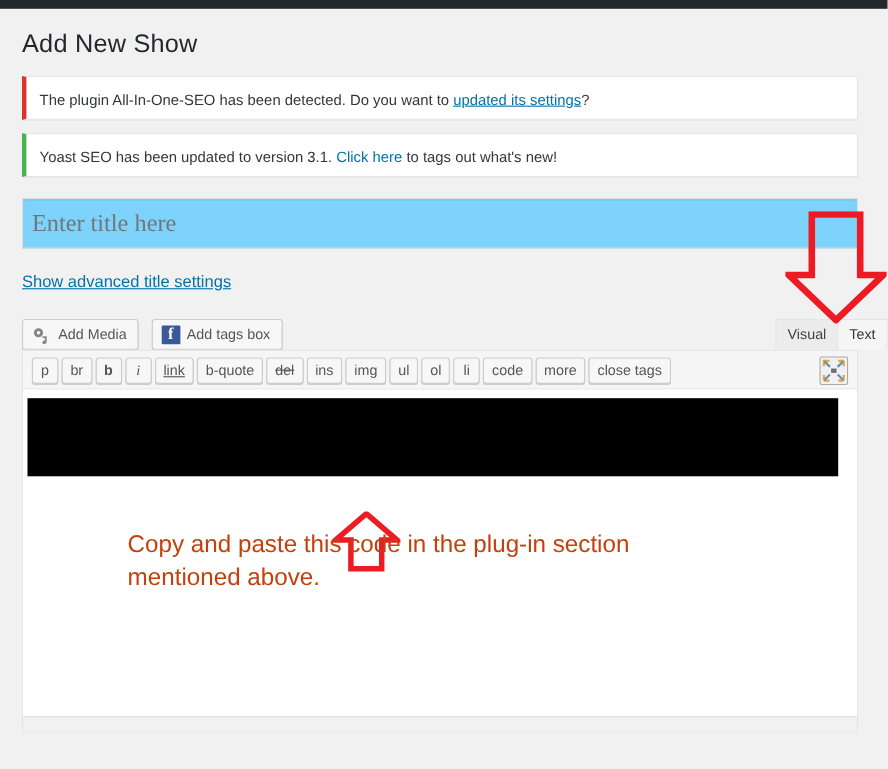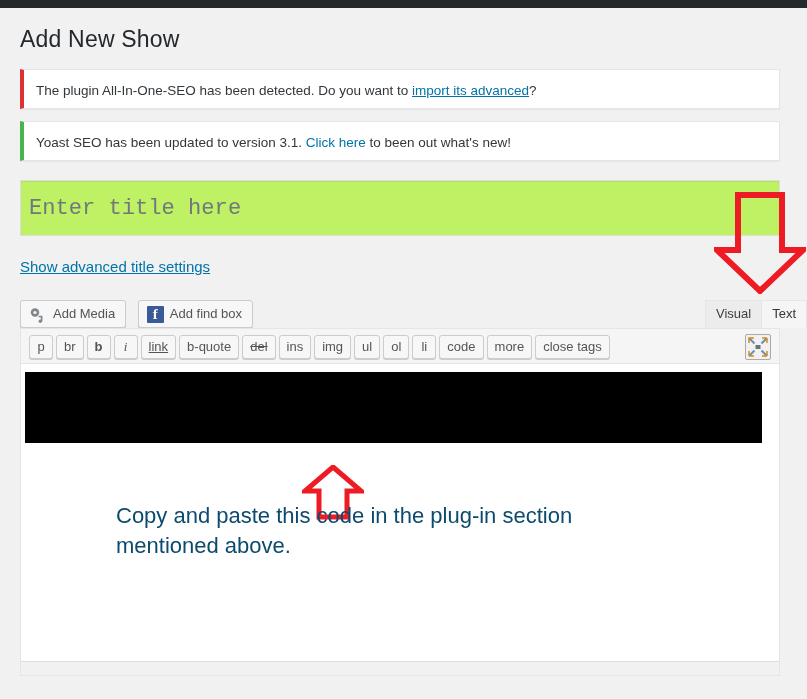--- a/index.html
+++ b/index.html
@@ -67,29 +67,29 @@
   a { color: #0073aa; text-decoration: none; }
   a.underline { text-decoration: underline; }
 
   
   .titlediv {
     margin: 19px 27px 0 20px;
   }
   .title-input {
     display: block;
     width: 760px;
-    height: 56px;
+    height: 46px;
     padding: 3px 8px;
     font-size: 1.7em;
     line-height: 100%;
-    background: #bef264;
+    background: #7dd3fc;
     border: 1px solid #ddd;
     outline: none;
     color: #555;
-    font-family: Liberation Mono, monospace;
+    font-family: Liberation Serif, serif;
     box-shadow: inset 0 1px 2px rgba(0,0,0,.07);
   }
   .title-input::placeholder { color: #72777c; opacity: 1; }
 
   .adv-title {
     margin: 22px 0 0 20px;
     font-size: 15px;
   }
   .adv-title a { text-decoration: underline; }
 
@@ -234,23 +234,23 @@
   .status-bar {
     height: 14px;
     background: #f1f1f1;
     border-top: 1px solid #ddd;
   }
 
   
   .annot-text {
     position: absolute;
     left: 116px;
-    top: 501px;
+    top: 480px;
     width: 600px;
-    color: #0c4a6e;
+    color: #c2410c;
     font-size: 22px;
     line-height: 30px;
     font-family: "Liberation Sans", sans-serif;
     white-space: pre-line;
   }
   .arrow-up {
     position: absolute;
     left: 302px;
     top: 465px;
     width: 62px;
@@ -267,25 +267,25 @@
 </head>
 <body>
 
 <div class="adminbar"></div>
 
 <div class="wrap">
 
   <h1 class="page-title">Add New Show</h1>
 
   <div class="notice notice-error notice-1">
-    <p><span>The plugin All-In-One-SEO has been detected. Do you want to </span><a class="underline" href="#">import its advanced</a><span>?</span></p>
+    <p><span>The plugin All-In-One-SEO has been detected. Do you want to </span><a class="underline" href="#">updated its settings</a><span>?</span></p>
   </div>
 
   <div class="notice notice-success notice-2">
-    <p><span>Yoast SEO has been updated to version 3.1. </span><a href="#">Click here</a><span> to been out what's new!</span></p>
+    <p><span>Yoast SEO has been updated to version 3.1. </span><a href="#">Click here</a><span> to tags out what's new!</span></p>
   </div>
 
   <div class="titlediv">
     <input class="title-input" type="text" placeholder="Enter title here" style="">
   </div>
 
   <div class="adv-title">
     <a href="#">Show advanced title settings</a>
   </div>
 
@@ -297,21 +297,21 @@
           <circle cx="6" cy="5.5" r="1.6" fill="#f7f7f7"></circle>
           <path d="M9.6 9.5 L12.6 9.5 L12.6 14.2" stroke="#82878c" stroke-width="1.7" fill="none"></path>
           <circle cx="11.3" cy="14.2" r="1.7" fill="#82878c"></circle>
         </svg>
       </span>
       <span class="btn-label">Add Media</span>
     </span>
 
     <span class="button">
       <span class="icon-fb"></span>
-      <span class="btn-label">Add find box</span>
+      <span class="btn-label">Add tags box</span>
     </span>
 
     <span class="editor-tabs">
       <span class="etab">Visual</span><span class="etab active">Text</span>
     </span>
   </div>
 
   <div class="postdivrich">
 
     <div class="quicktags">

